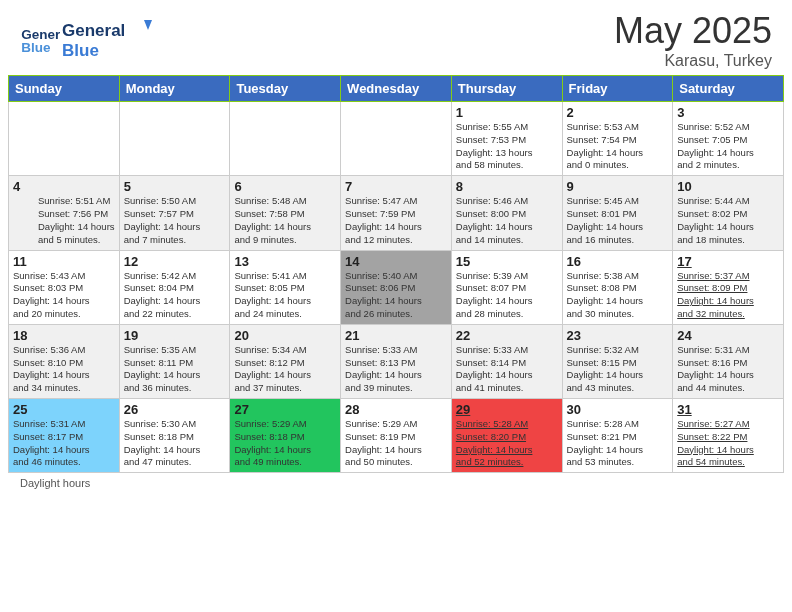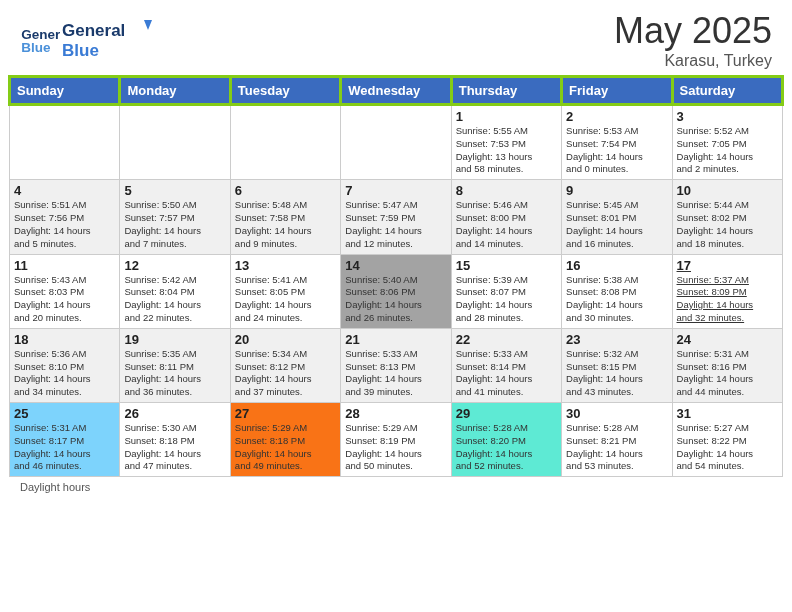--- a/index.html
+++ b/index.html
@@ -7,21 +7,21 @@
     
     .header { display: flex; justify-content: space-between; align-items: center; padding: 10px 20px 5px 20px; }
     .logo { display: flex; align-items: center; }
     .logo-icon { width: 40px; height: 30px; margin-right: 2px; }
     
     .title-block { text-align: right; }
     .month-title { font-size: 36px; color: #333; font-weight: normal; }
     .location { font-size: 16px; color: #555; }
     
     .calendar { width: 100%; border-collapse: collapse; margin: 0 0 0 0; }
-    .calendar th { background: #3a6bbf; color: white; text-align: left; padding: 5px 6px; font-size: 13px; font-weight: bold; border: 3px solid #84cc16; }
+    .calendar th { background: #3a6bbf; color: white; text-align: left; padding: 5px 6px; font-size: 13px; font-weight: bold; border: 1px solid #84cc16; }
     .calendar td { border: 1px solid #ccc; vertical-align: top; padding: 3px 4px; font-size: 10px; color: #333; width: calc(100%/7); background: #fff; }
     .calendar tr:nth-child(even) td { background: #f5f5f5; }
     .day-num { font-size: 13px; font-weight: bold; color: #222; display: block; margin-bottom: 1px; }
     .day-info { font-size: 9.5px; color: #333; line-height: 1.35; }
     .empty { background: #fff !important; }
     
     .calendar tbody tr:nth-child(odd) td { background: #fff; }
     .calendar tbody tr:nth-child(even) td { background: #f0f0f0; }
 
     .footer { padding: 4px 20px; font-size: 11px; color: #555; }
@@ -91,21 +91,21 @@
             <span class="day-num">3</span>
             <div class="day-info" style="white-space: pre-line;">Sunrise: 5:52 AM
 Sunset: 7:05 PM
 Daylight: 14 hours
 and 2 minutes.</div>
           </td>
         </tr>
         <tr>
           <td style="background: rgb(240, 240, 240);">
             <span class="day-num">4</span>
-            <div class="day-info" style="white-space: pre-line;">Sunrise: 5:51 AM
+            <div class="day-info" style="white-space: pre-line; margin-left: 25px;">Sunrise: 5:51 AM
 Sunset: 7:56 PM
 Daylight: 14 hours
 and 5 minutes.</div>
           </td>
           <td style="background: rgb(240, 240, 240);">
             <span class="day-num">5</span>
             <div class="day-info" style="white-space: pre-line;">Sunrise: 5:50 AM
 Sunset: 7:57 PM
 Daylight: 14 hours
 and 7 minutes.</div>
@@ -256,49 +256,49 @@
 Daylight: 14 hours
 and 46 minutes.</div>
           </td>
           <td style="background: rgb(255, 255, 255);">
             <span class="day-num">26</span>
             <div class="day-info" style="white-space: pre-line;">Sunrise: 5:30 AM
 Sunset: 8:18 PM
 Daylight: 14 hours
 and 47 minutes.</div>
           </td>
-          <td style="background: #f97316;">
+          <td style="background: #22c55e;">
             <span class="day-num">27</span>
             <div class="day-info" style="white-space: pre-line;">Sunrise: 5:29 AM
 Sunset: 8:18 PM
 Daylight: 14 hours
 and 49 minutes.</div>
           </td>
           <td style="background: rgb(255, 255, 255);">
             <span class="day-num">28</span>
             <div class="day-info" style="white-space: pre-line;">Sunrise: 5:29 AM
 Sunset: 8:19 PM
 Daylight: 14 hours
 and 50 minutes.</div>
           </td>
-          <td style="background: #5eead4;">
+          <td style="background: #ef4444; text-decoration: underline;">
             <span class="day-num">29</span>
             <div class="day-info" style="white-space: pre-line;">Sunrise: 5:28 AM
 Sunset: 8:20 PM
 Daylight: 14 hours
 and 52 minutes.</div>
           </td>
           <td style="background: rgb(255, 255, 255);">
             <span class="day-num">30</span>
             <div class="day-info" style="white-space: pre-line;">Sunrise: 5:28 AM
 Sunset: 8:21 PM
 Daylight: 14 hours
 and 53 minutes.</div>
           </td>
-          <td style="background: rgb(255, 255, 255);">
+          <td style="background: rgb(255, 255, 255); text-decoration: underline;">
             <span class="day-num">31</span>
             <div class="day-info" style="white-space: pre-line;">Sunrise: 5:27 AM
 Sunset: 8:22 PM
 Daylight: 14 hours
 and 54 minutes.</div>
           </td>
         </tr>
       </tbody>
   </table>
 

